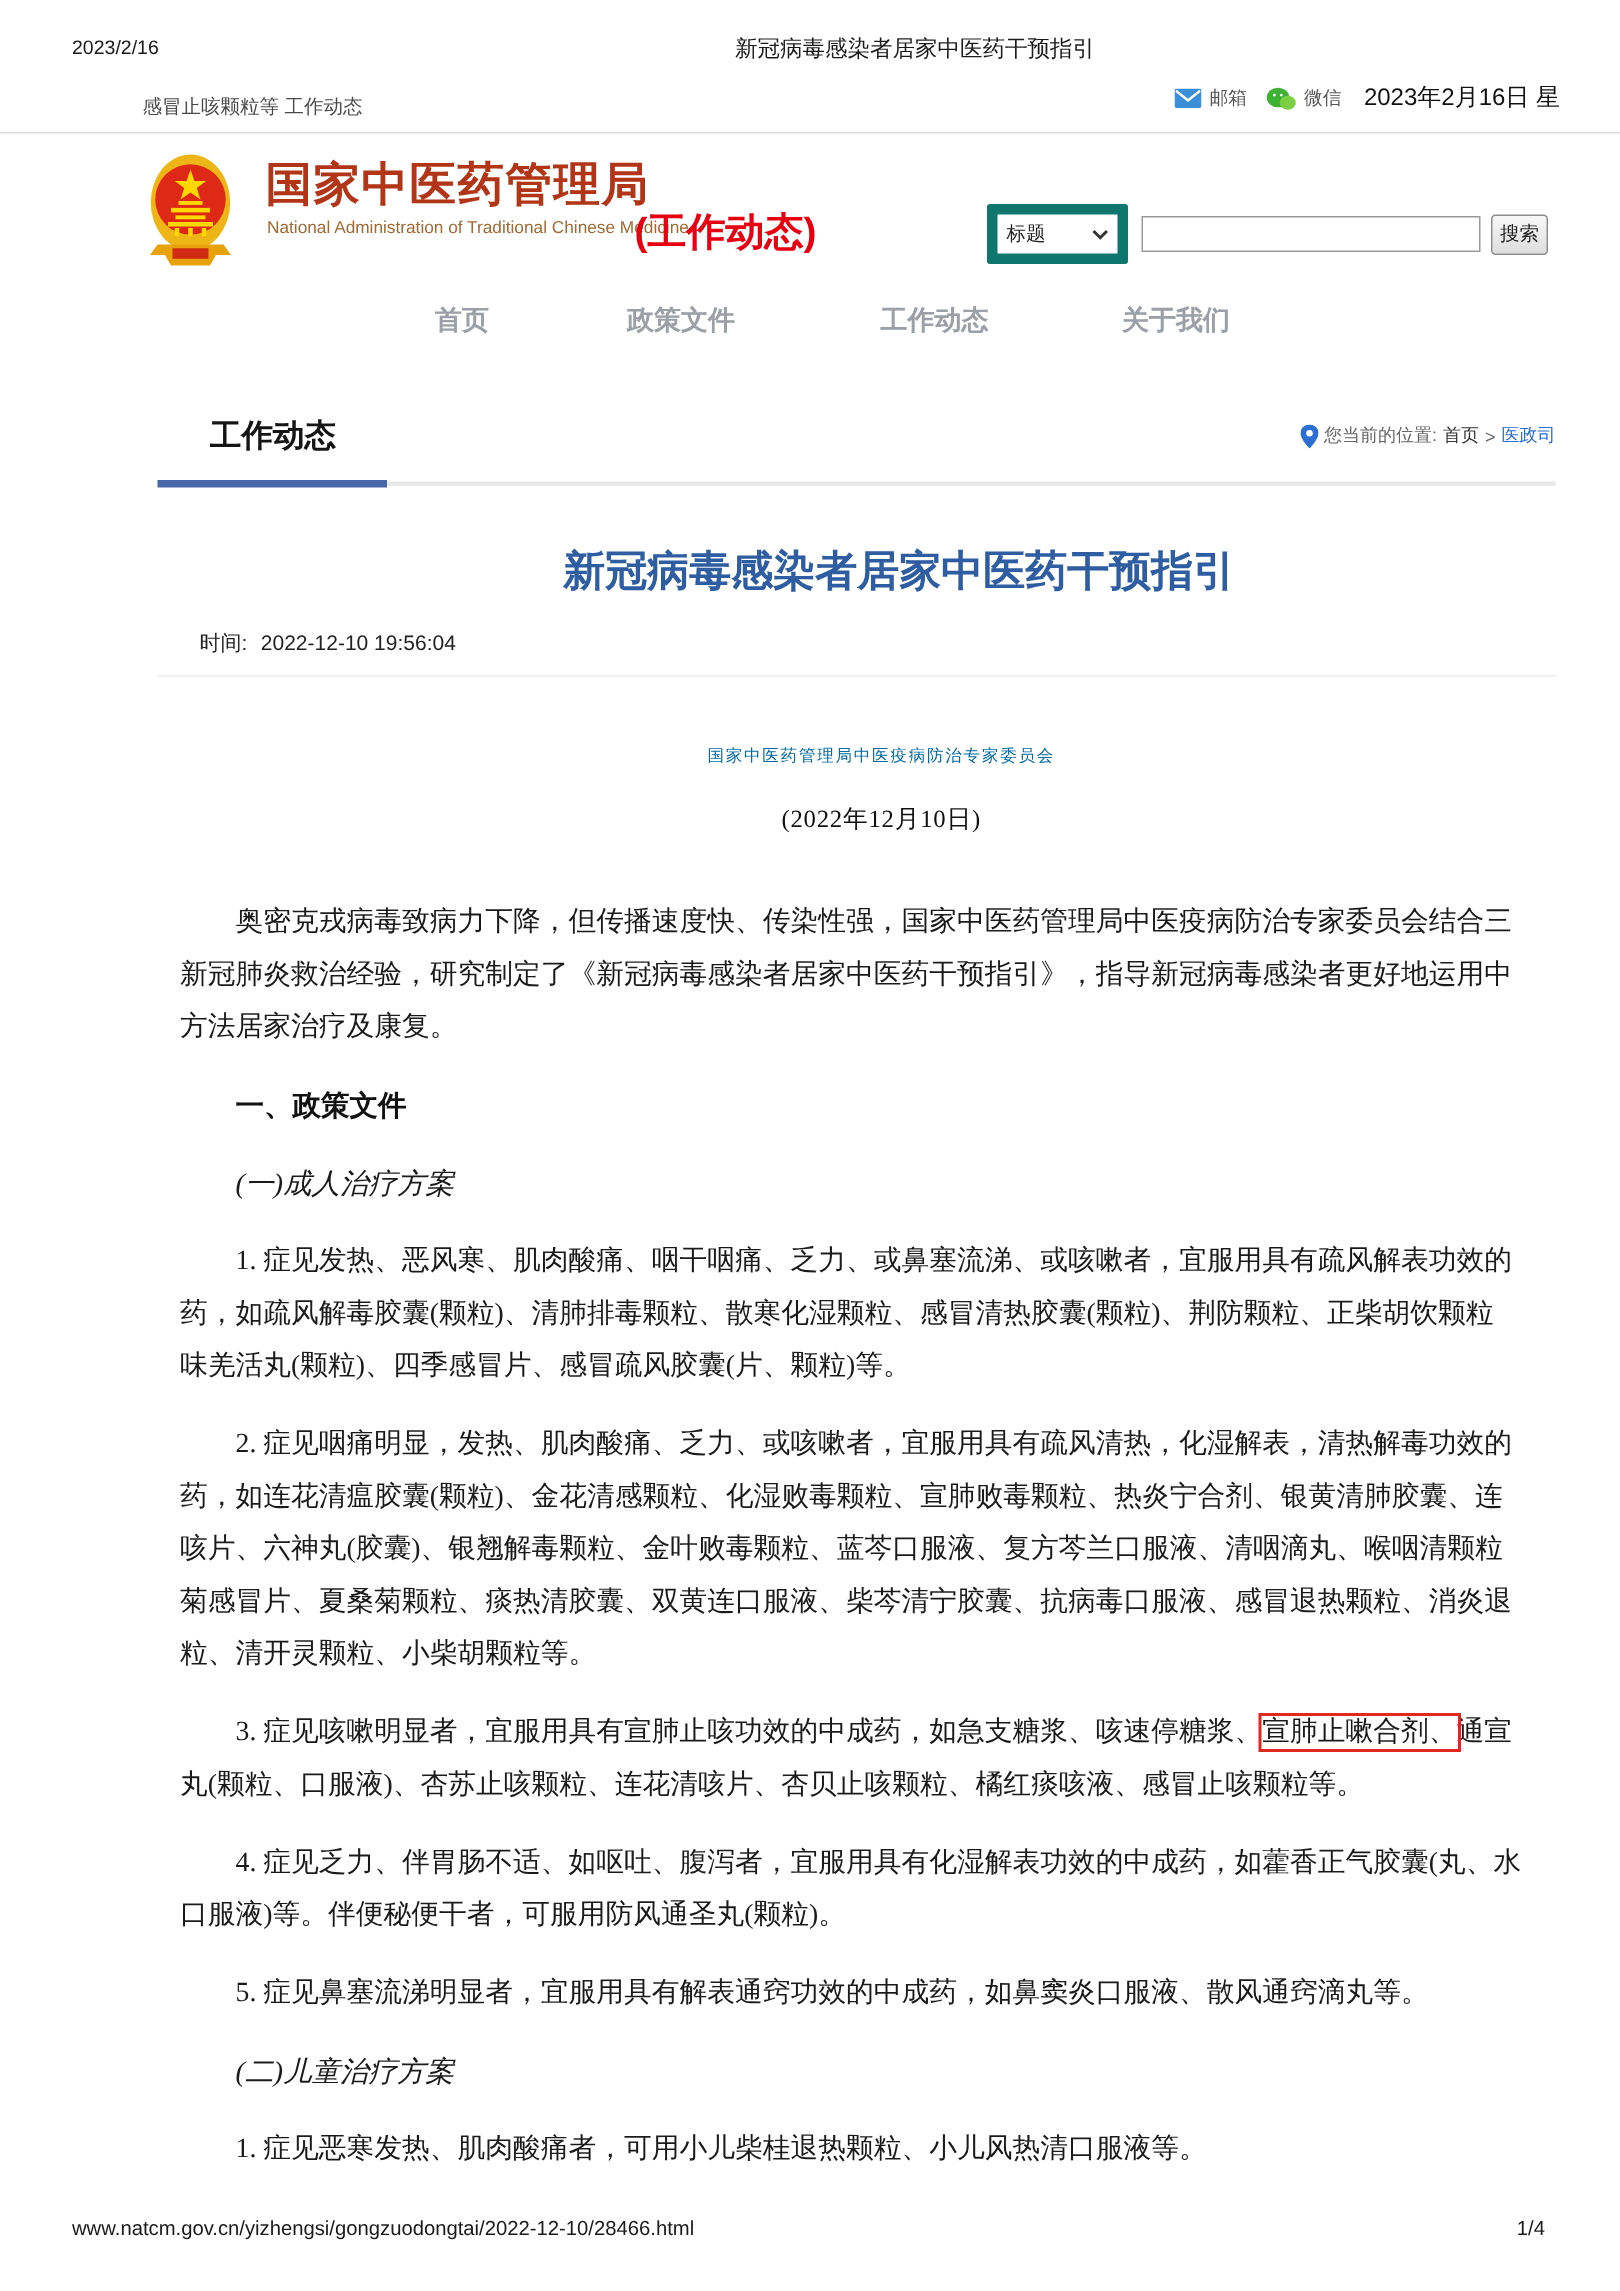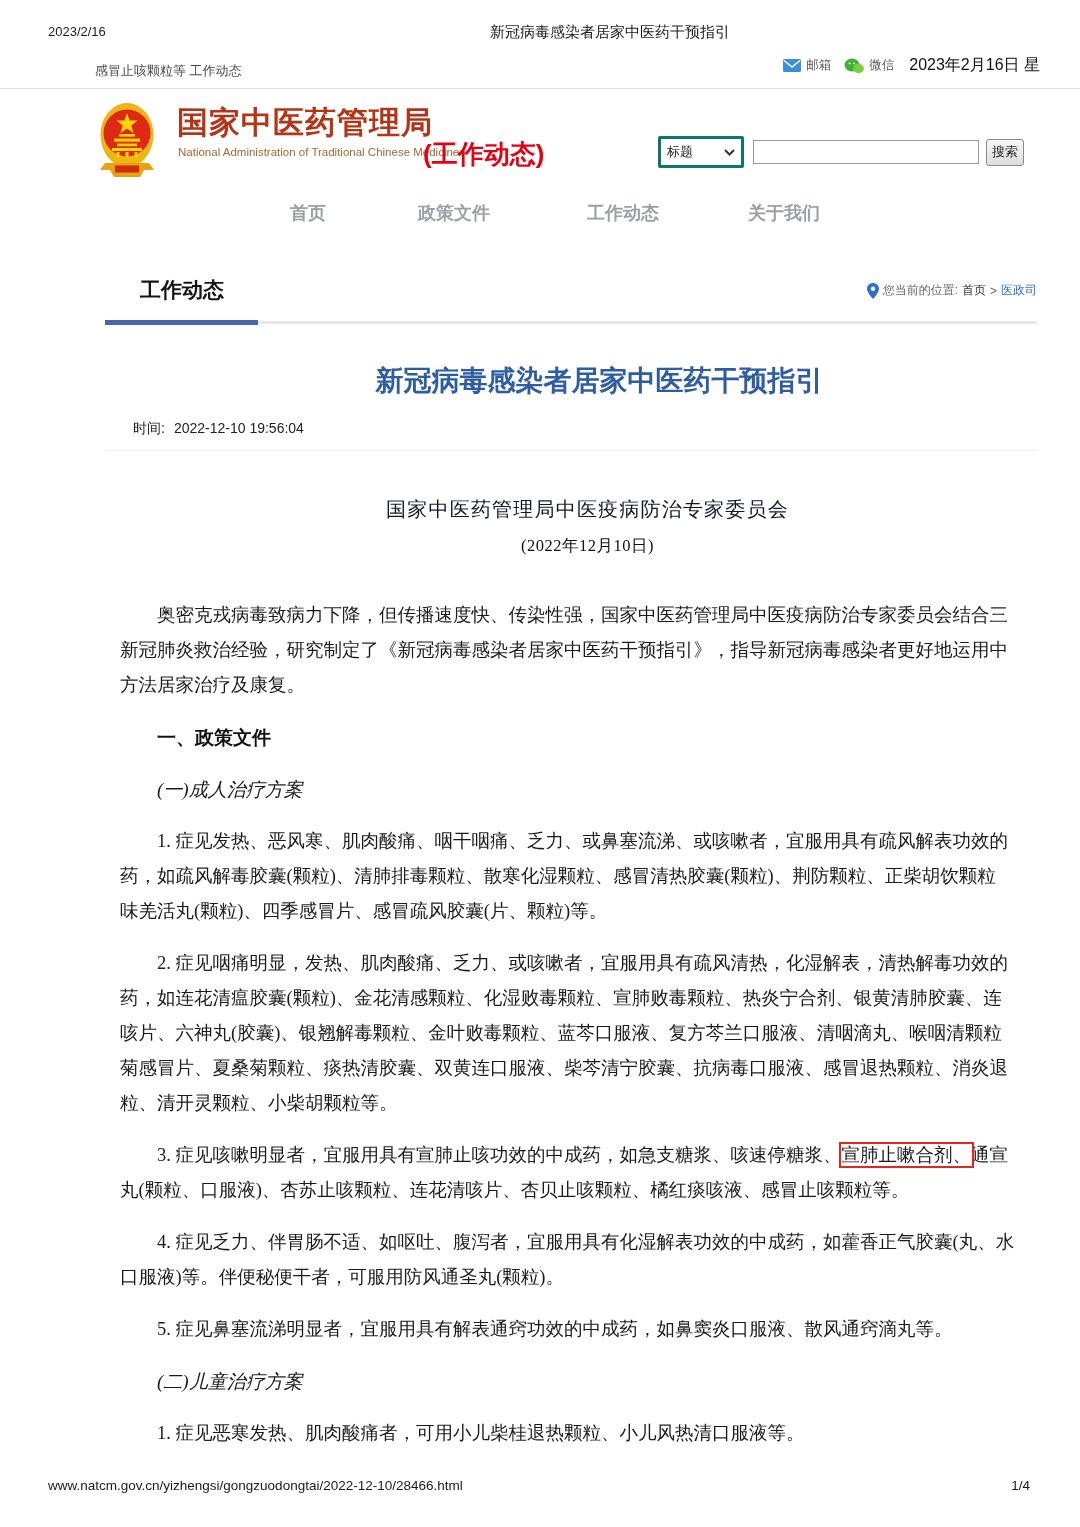--- a/index.html
+++ b/index.html
@@ -21,21 +21,21 @@
   #tb-divider{left:0;top:88px;width:1080px;height:1px;background:#dcdcdc;}
 
   
   #emblem{left:100px;top:100px;}
   #site-name{left:177px;top:102px;font-size:31px;font-weight:bold;color:#b23517;letter-spacing:1px;white-space:nowrap;}
   #site-en{left:178px;top:146px;font-size:11.5px;color:#a06a35;white-space:nowrap;}
   #section-tag{left:423px;top:137px;font-size:26px;font-weight:bold;color:#e60012;white-space:nowrap;}
 
   
   #search{left:658px;top:136px;display:flex;align-items:center;}
-  #search .sel{width:68px;height:26px;border:3px solid #0f766e;border-radius:2px;background:#fff;
+  #search .sel{width:68px;height:26px;border:7px solid #0f766e;border-radius:2px;background:#fff;
       display:flex;align-items:center;justify-content:space-between;padding:0 6px;font-size:13px;color:#222;}
   #search input{width:216px;height:22px;border:1px solid #9a9a9a;margin-left:9px;font-size:13px;padding:0 4px;}
   #search button{width:38px;height:27px;margin-left:7px;font-size:13px;color:#222;
       border:1px solid #8b8b8b;border-radius:3px;background:linear-gradient(#f7f7f7,#dedede);padding:0;}
 
   
   .nav-item{position:absolute;top:201px;font-size:18px;font-weight:bold;color:#9aa0a5;white-space:nowrap;}
 
   
   #sec-title{left:140px;top:276px;font-size:21px;font-weight:bold;color:#151515;}
@@ -46,21 +46,21 @@
   #tabline .blue{position:absolute;left:0;top:0;width:153px;height:5px;background:#4767a8;}
   #tabline .gray{position:absolute;left:153px;right:0;top:1px;height:3px;background:#e8e8e8;}
 
   
   #a-title{left:133px;top:362px;width:933px;text-align:center;
       font-family:"Liberation Serif","DejaVu Serif",serif;font-size:28px;font-weight:bold;color:#2e5da1;white-space:nowrap;}
   #a-time{left:133px;top:420px;width:933px;text-align:left;font-size:14px;color:#222;}
   #a-time .val{margin-left:9px;}
   #a-hr{left:105px;top:450px;width:932px;height:1px;background:#ededed;}
   #a-byline{left:121px;top:496px;width:933px;text-align:center;
-      font-family:"Liberation Serif","DejaVu Serif",serif;font-size:20px;color:#0f172a;letter-spacing:1.2px;white-space:nowrap;}
+      font-family:"Liberation Serif","DejaVu Serif",serif;font-size:11px;color:#0369a1;letter-spacing:1.2px;white-space:nowrap;}
   #a-byline-date{left:121px;top:535px;width:933px;text-align:center;
       font-family:"Liberation Serif","DejaVu Serif",serif;font-size:16.5px;color:#111;letter-spacing:0.5px;white-space:nowrap;}
 
   
   #article-body{left:120px;top:598px;width:916px;height:862px;overflow:hidden;}
   .para{margin:0 0 17px 0;}
   .line{white-space:nowrap;overflow:hidden;height:35px;line-height:35px;
       font-family:"Liberation Serif","DejaVu Serif",serif;font-size:18.5px;color:#1a1a1a;}
   .line.indent{padding-left:37px;}
   .para.h1 .line{font-family:"Liberation Sans","DejaVu Sans",sans-serif;font-weight:bold;font-size:19px;color:#111;}

